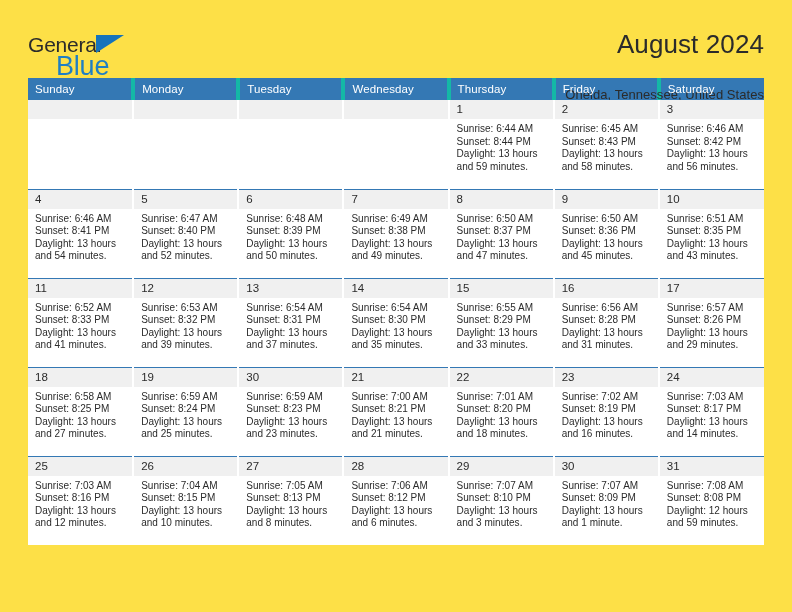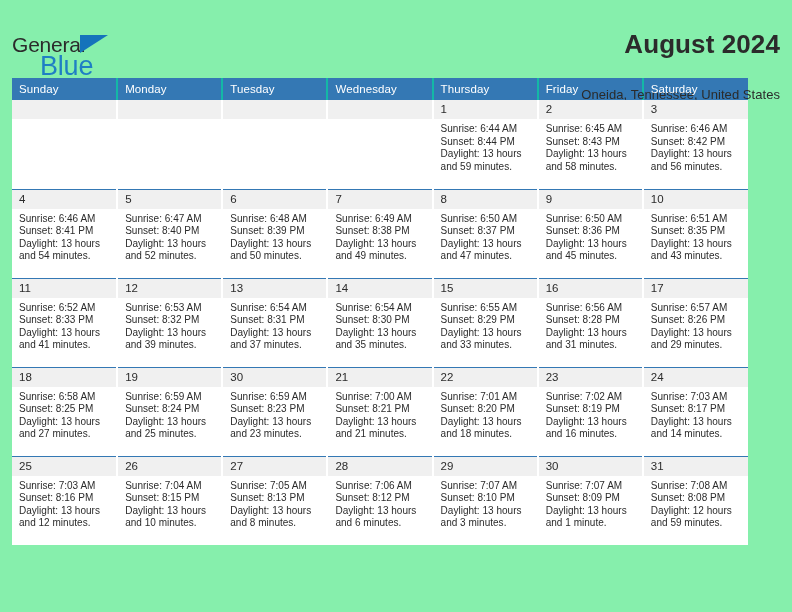--- a/index.html
+++ b/index.html
@@ -10,22 +10,22 @@
     height: 612px;
     background: #ffffff;
     font-family: "Liberation Sans", sans-serif;
     -webkit-font-smoothing: antialiased;
   }
 
   .page {
     position: relative;
     width: 792px;
     height: 612px;
-    background: #86efac;
-    padding: 0 12px;
+    background: #fde047;
+    padding: 0 28px;
   }
 
   
   .top {
     display: flex;
     align-items: flex-start;
     justify-content: space-between;
     padding-top: 26px;
     height: 78px;
   }
@@ -62,21 +62,21 @@
     border-left: 28px solid #1573bb;
     border-bottom: 18px solid transparent;
   }
 
   .titles {
     text-align: right;
     padding-top: 2px;
   }
   .month-title {
     font-size: 26px;
-    font-weight: bold;
+    font-weight: normal;
     color: #2b2b2b;
     line-height: 32px;
     letter-spacing: 0.1px;
   }
   .location {
     font-size: 13px;
     color: #2b2b2b;
     line-height: 20px;
     margin-top: 25px;
     letter-spacing: 0.05px;
@@ -90,21 +90,21 @@
   }
 
   .weekday-row th {
     background: #3478b4;
     color: #ffffff;
     font-size: 11.5px;
     font-weight: normal;
     text-align: left;
     padding: 5px 0 5px 7px;
     height: 21px;
-    border-right: 2px solid #14b8a6;
+    border-right: 4px solid #14b8a6;
     letter-spacing: 0.1px;
   }
   .weekday-row th:last-child { border-right: none; }
 
   .week-row td {
     vertical-align: top;
     padding: 0;
     height: 89px;
     border-right: 2px solid #ffffff;
     border-top: 1px solid #3478b4;

